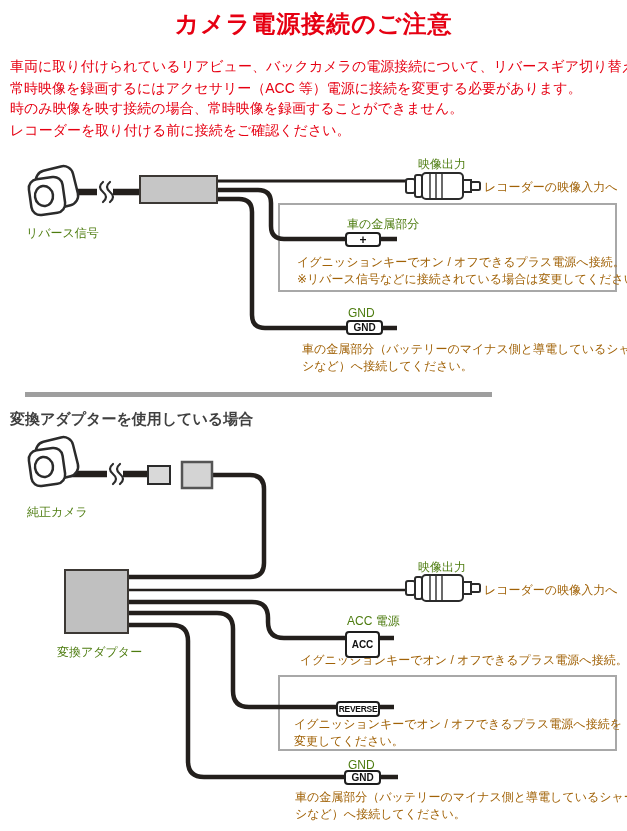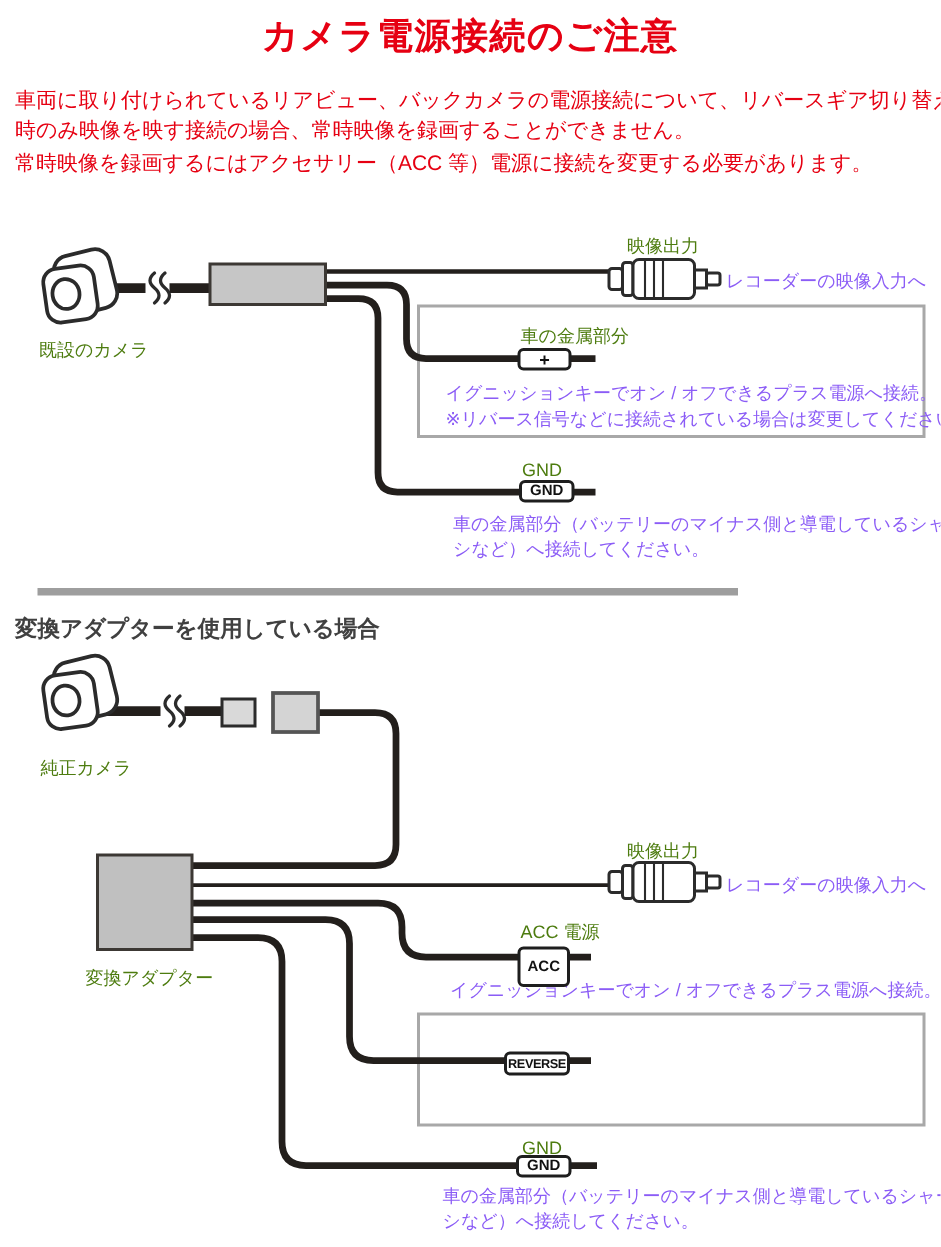--- a/index.html
+++ b/index.html
@@ -4,21 +4,21 @@
 <style>
   html,body{margin:0;padding:0;background:#fff;}
   #page{position:relative;width:627px;height:831px;background:#fff;overflow:hidden;
         font-family:"Liberation Sans","DejaVu Sans",sans-serif;padding-left:23px;}
   .abs{position:absolute;}
   #title{left:0;top:8px;width:627px;text-align:center;font-size:24px;font-weight:bold;
          color:#e60012;letter-spacing:1px;z-index:2;}
   #notice{left:10px;top:56px;width:612px;color:#e60012;font-size:14px;font-weight:500;z-index:2;}
   .notice-line{height:20px;line-height:20px;white-space:nowrap;}
   .notice-line.gap{margin-top:2px;}
-  .txt{position:absolute;font-size:12px;color:#8b5cf6;line-height:17px;white-space:nowrap;z-index:2;}
+  .txt{position:absolute;font-size:12px;color:#a16207;line-height:17px;white-space:nowrap;z-index:2;}
   .lbl{color:#4d7c0f;}
   .wrapt{white-space:normal;}
   .pill{position:absolute;background:#fff;border:2px solid #1e1e1e;border-radius:4px;
         display:flex;align-items:center;justify-content:center;color:#111;font-weight:bold;
         box-sizing:border-box;z-index:3;}
   .anno-box{position:absolute;border:2px solid #a8a8a8;background:transparent;box-sizing:border-box;z-index:0;}
   #divider{left:25px;top:392px;width:467px;height:5px;background:#9e9e9e;z-index:1;}
   #sec2-heading{left:10px;top:410px;font-size:15px;font-weight:bold;color:#404040;z-index:2;white-space:nowrap;}
   #gfx{position:absolute;left:0;top:0;z-index:1;pointer-events:none;}
 </style>
@@ -75,25 +75,26 @@
     <use href="#cam" transform="translate(28,437)"></use>
     <rect x="148" y="466" width="22" height="18" fill="#d9d9d9" stroke="#2b2b2b" stroke-width="2"></rect>
     <rect x="182" y="462" width="30" height="26" fill="#d4d4d4" stroke="#555" stroke-width="2.5"></rect>
     <rect x="65" y="570" width="63" height="63" fill="#c0c0c0" stroke="#3c3834" stroke-width="2"></rect>
     <use href="#rca" transform="translate(406,588)"></use>
   </svg>
 
   <div class="abs" id="title">カメラ電源接続のご注意</div>
   <div class="abs" id="notice">
     <div class="notice-line">車両に取り付けられているリアビュー、バックカメラの電源接続について、リバースギア切り替え</div>
+    <div class="notice-line gap">常時映像を録画するにはアクセサリー（ACC 等）電源に接続を変更する必要があります。</div>
     <div class="notice-line">時のみ映像を映す接続の場合、常時映像を録画することができません。</div>
-    <div class="notice-line gap">常時映像を録画するにはアクセサリー（ACC 等）電源に接続を変更する必要があります。</div>
+    <div class="notice-line gap">レコーダーを取り付ける前に接続をご確認ください。</div>
   </div>
 
-  <div class="txt lbl" style="left:26px;top:225px;">既設のカメラ</div>
+  <div class="txt lbl" style="left:26px;top:225px;">リバース信号</div>
   <div class="txt lbl" style="left:405px;top:156px;width:74px;text-align:center;">映像出力</div>
   <div class="txt" style="left:484px;top:179px;">レコーダーの映像入力へ</div>
 
   <div class="txt lbl" style="left:347px;top:216px;">車の金属部分</div>
   <div class="pill" style="left:345px;top:232px;width:36px;height:15px;font-size:12px;">+</div>
   <div class="txt" style="left:297px;top:254px;">イグニッションキーでオン / オフできるプラス電源へ接続。</div>
   <div class="txt" style="left:297px;top:271px;">※リバース信号などに接続されている場合は変更してください。</div>
 
   <div class="txt lbl" style="left:348px;top:305px;">GND</div>
   <div class="pill" style="left:346px;top:320px;width:37px;height:15px;font-size:10px;">GND</div>
@@ -105,18 +106,19 @@
   <div class="txt lbl" style="left:27px;top:504px;">純正カメラ</div>
   <div class="txt lbl" style="left:57px;top:644px;">変換アダプター</div>
   <div class="txt lbl" style="left:405px;top:559px;width:74px;text-align:center;">映像出力</div>
   <div class="txt" style="left:484px;top:582px;">レコーダーの映像入力へ</div>
 
   <div class="txt lbl" style="left:347px;top:613px;">ACC 電源</div>
   <div class="pill" style="left:345px;top:631px;width:35px;height:27px;font-size:10px;">ACC</div>
   <div class="txt" style="left:300px;top:652px;">イグニッションキーでオン / オフできるプラス電源へ接続。</div>
 
   <div class="pill" style="left:336px;top:701px;width:44px;height:16px;font-size:8.5px;letter-spacing:-0.3px;">REVERSE</div>
+  <div class="txt wrapt" style="left:294px;top:716px;width:330px;">イグニッションキーでオン / オフできるプラス電源へ接続を変更してください。</div>
 
   <div class="txt lbl" style="left:348px;top:757px;">GND</div>
   <div class="pill" style="left:344px;top:770px;width:37px;height:15px;font-size:10px;">GND</div>
   <div class="txt wrapt" style="left:295px;top:789px;width:344px;">車の金属部分（バッテリーのマイナス側と導電しているシャーシなど）へ接続してください。</div>
 
 </div>
 
 </body></html>

